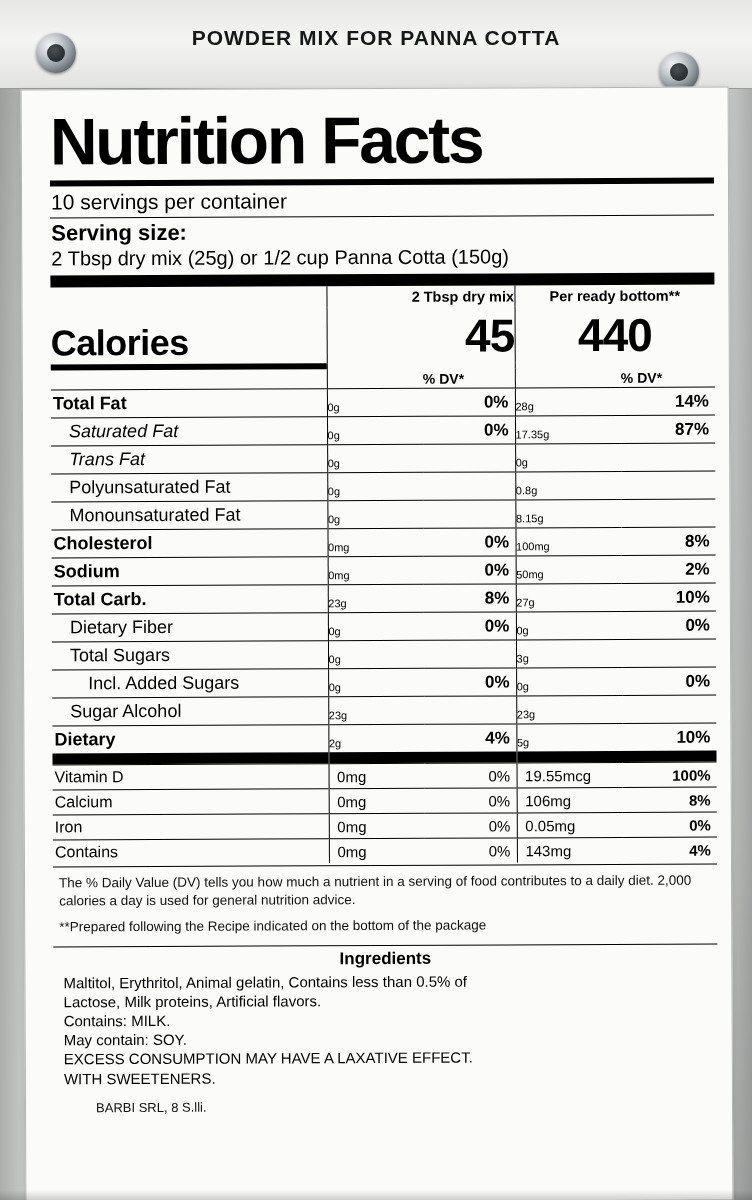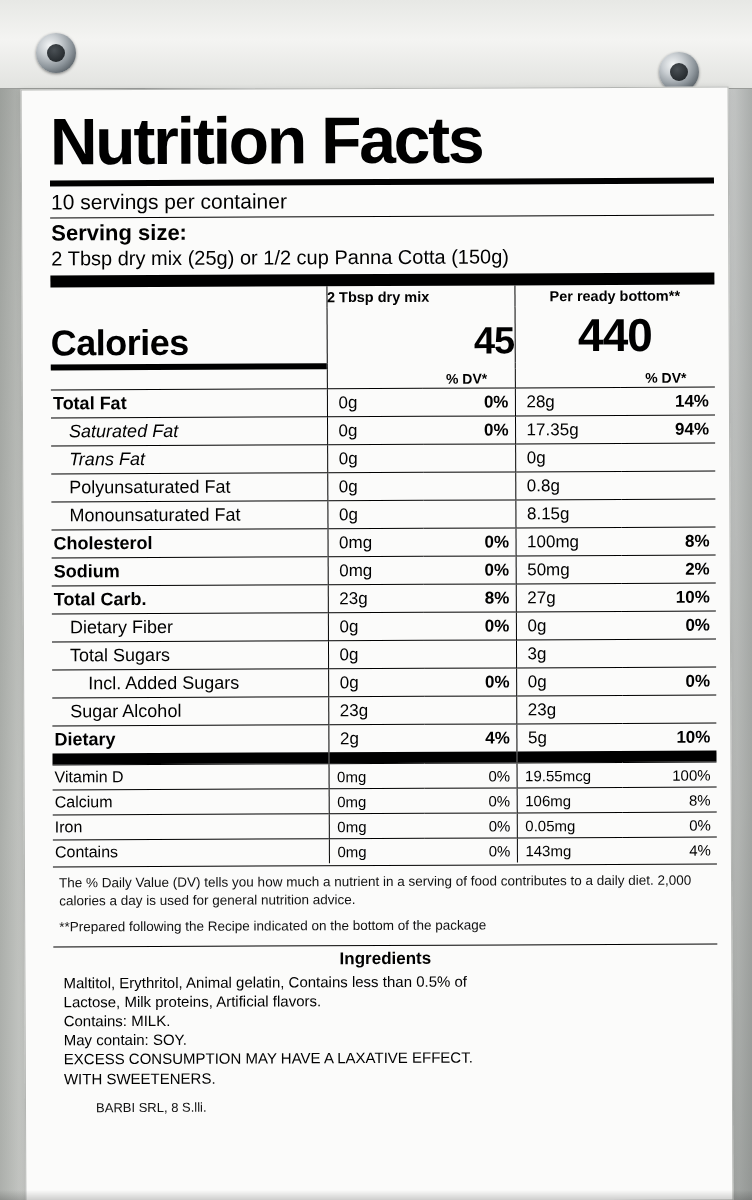--- a/index.html
+++ b/index.html
@@ -126,80 +126,80 @@
   .col-a-dv { width: 92px; }
   .col-b-val { width: 106px; }
   .col-b-dv { width: 94px; }
 
   .colhead td {
     font-size: 14.5px;
     font-weight: 700;
     padding: 3px 0 2px 0;
     vertical-align: bottom;
   }
-  .colhead .h-a { text-align: left; }
+  .colhead .h-a { text-align: right; }
   .colhead .h-b { text-align: center; }
 
   .vline-l { border-left: 1.5px solid #000; }
 
   .calrow td {
     vertical-align: bottom;
     padding: 2px 0 0 0;
   }
   .cal-label {
     font-size: 36px;
     font-weight: 800;
     letter-spacing: -0.5px;
   }
   .cal-num {
-    font-size: 38px;
+    font-size: 46px;
     font-weight: 800;
     text-align: right;
     letter-spacing: -1px;
     padding-right: 6px;
     margin-top: 20px;
   }
   .cal-num-b {
     font-size: 46px;
     font-weight: 800;
     text-align: center;
     letter-spacing: -1px;
   }
 
   .dvrow td {
     font-size: 14px;
     font-weight: 700;
     padding: 2px 0 1px 0;
   }
-  .dv-right { text-align: center; padding-right: 4px !important; margin-top: 44px; }
+  .dv-right { text-align: left; padding-right: 4px !important; margin-top: 44px; }
 
   .nutr td {
     font-size: 18px;
     padding: 3px 0 3px 0;
     border-top: 1.3px solid #000;
     vertical-align: bottom;
   }
   .nutr td.name { padding-left: 2px; }
-  .nutr td.val { padding-left: 11px; font-size: 17px; }
+  .nutr td.val { padding-left: 0; font-size: 11px; }
   .nutr td.dv { text-align: right; padding-right: 6px; font-weight: 700; font-size: 17px; }
   .bold { font-weight: 700; }
   .ital { font-style: italic; }
   .ind1 { padding-left: 18px !important; }
   .ind2 { padding-left: 36px !important; }
 
   .vit td {
     font-size: 16px;
     padding: 3px 0 3px 0;
     border-top: 1px solid #000;
     vertical-align: bottom;
   }
   .vit td.name { padding-left: 2px; }
   .vit td.val { padding-left: 8px; font-size: 15px; }
   .vit td.dv { text-align: right; padding-right: 6px; font-size: 15px; }
-  .vit td.dv.b { font-weight: 400; }
+  .vit td.dv.b { font-weight: 700; }
 
   .blackbar-row td { padding: 0; }
   .blackbar {
     height: 11px;
     background: #000;
   }
 
   .footnote {
     font-size: 13.5px;
     line-height: 1.35;
@@ -240,20 +240,21 @@
 </style>
 </head>
 <body>
 
 <div class="package">
   <div class="pkg-sheen"></div>
   <div class="pkg-sheen-r"></div>
 </div>
 
 <div class="top-strip">
+  <div class="top-title">POWDER MIX FOR PANNA COTTA</div>
   <div class="grommet left"></div>
   <div class="grommet right"></div>
 </div>
 
 <div class="label">
   <div class="label-inner">
 
     <div class="nf-title">Nutrition Facts</div>
     <div class="rule-med"></div>
 
@@ -310,21 +311,21 @@
             <td class="val vline-l">0g</td>
             <td class="dv">0%</td>
             <td class="val vline-l">28g</td>
             <td class="dv">14%</td>
           </tr>
           <tr class="nutr">
             <td class="name ind1 ital">Saturated Fat</td>
             <td class="val vline-l">0g</td>
             <td class="dv">0%</td>
             <td class="val vline-l">17.35g</td>
-            <td class="dv">94%</td>
+            <td class="dv">87%</td>
           </tr>
           <tr class="nutr">
             <td class="name ind1 ital">Trans Fat</td>
             <td class="val vline-l">0g</td>
             <td class="dv"></td>
             <td class="val vline-l">0g</td>
             <td class="dv"></td>
           </tr>
           <tr class="nutr">
             <td class="name ind1">Polyunsaturated Fat</td>

